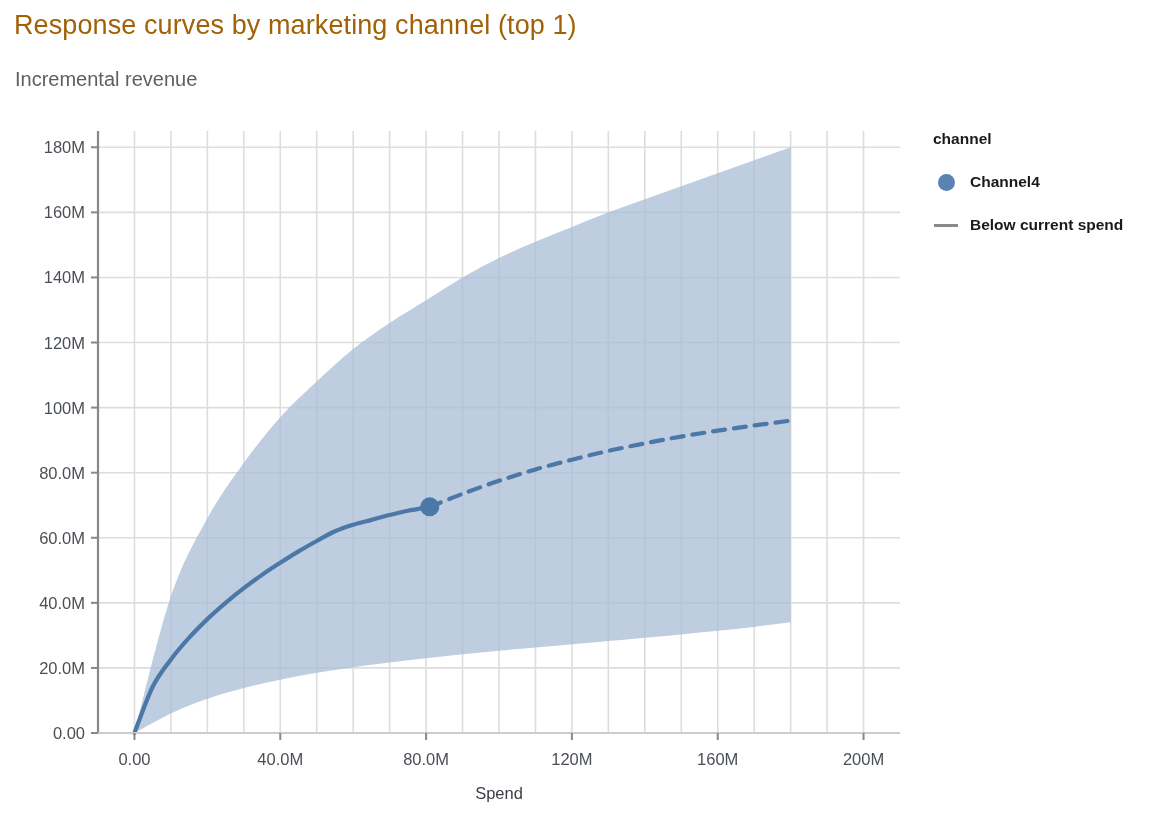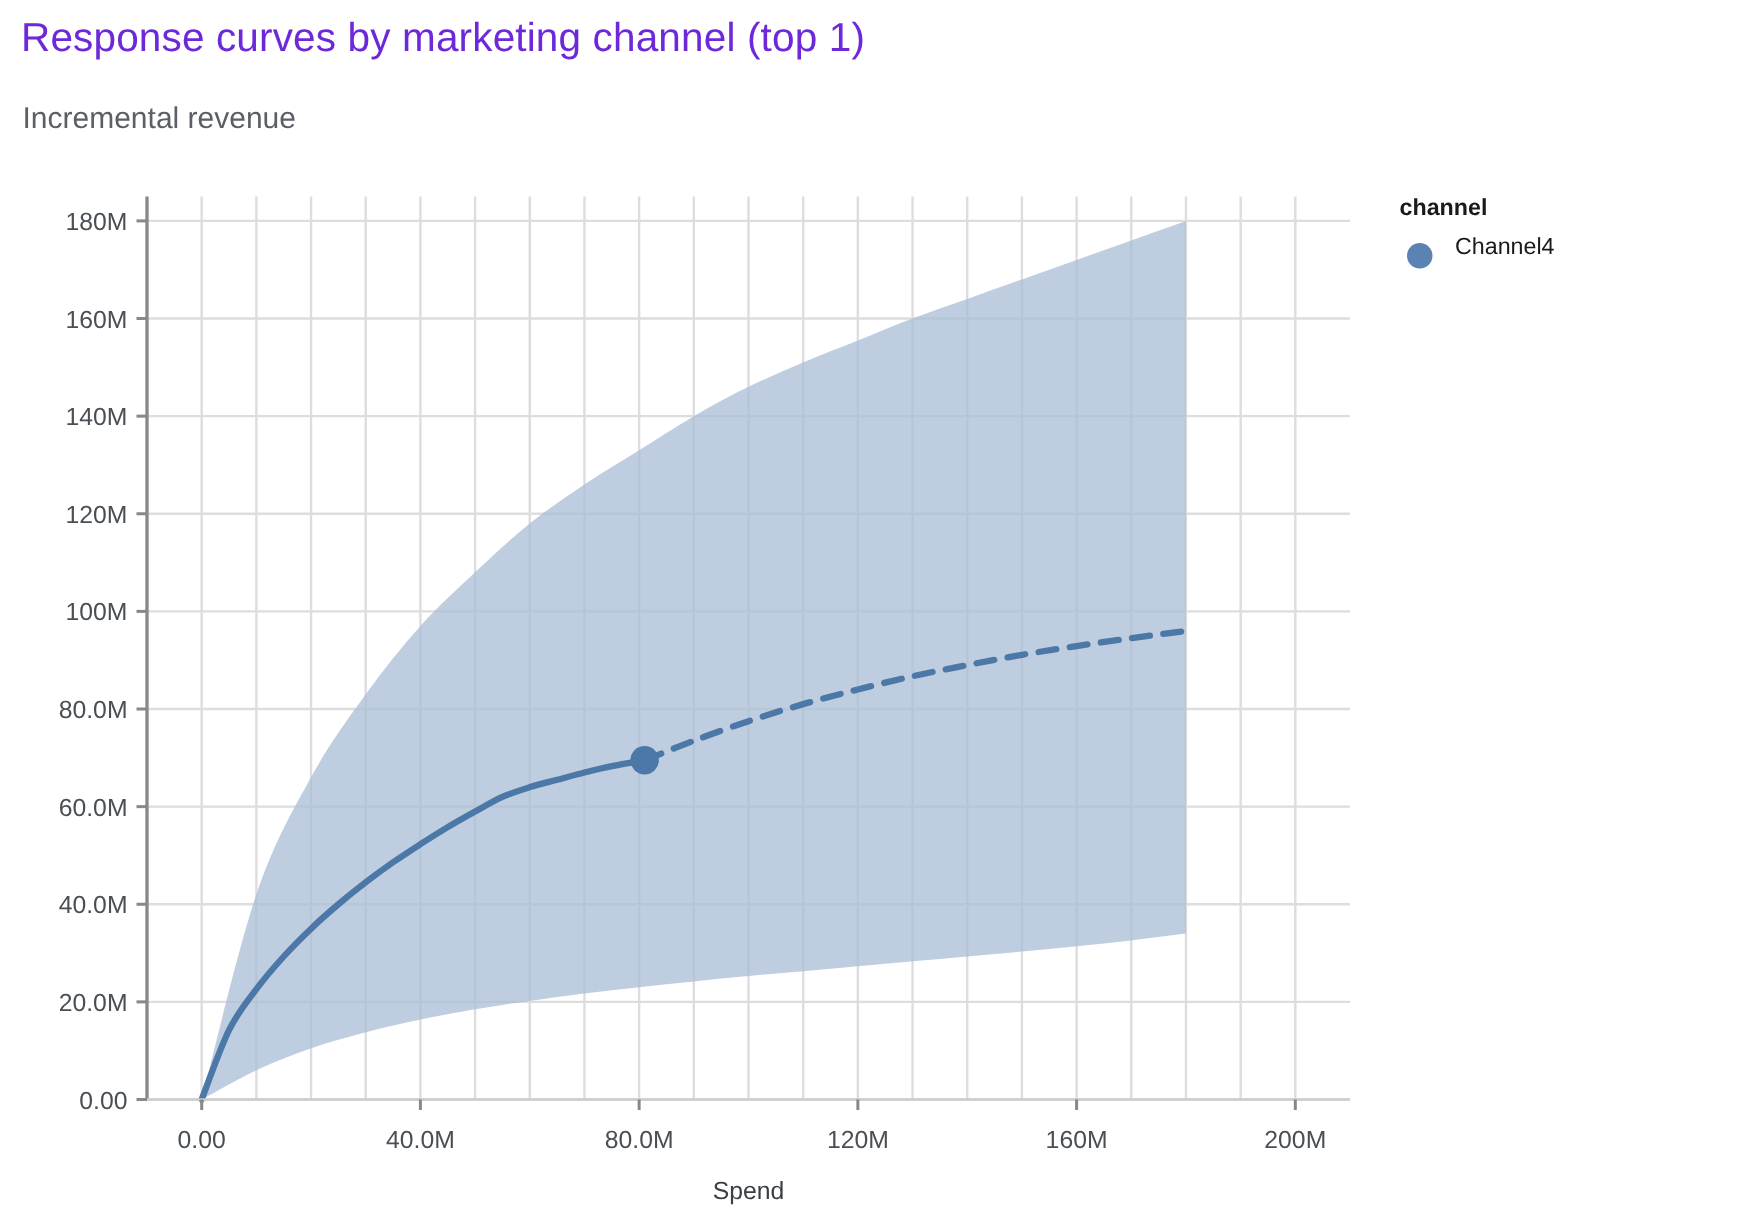--- a/index.html
+++ b/index.html
@@ -20,21 +20,21 @@
     position: absolute;
     inset: 0;
   }
 
   .chart-title {
     position: absolute;
     left: 14px;
     top: 10px;
     font-size: 27px;
     font-weight: 400;
-    color: #6d28d9;
+    color: #a16207;
     letter-spacing: 0.1px;
     white-space: nowrap;
   }
   .chart-subtitle {
     position: absolute;
     left: 15px;
     top: 68px;
     font-size: 20px;
     font-weight: 400;
     color: #5c6066;
@@ -51,26 +51,28 @@
   .legend {
     position: absolute;
     left: 933px;
     top: 130px;
     width: 225px;
   }
   .legend-title {
     font-size: 15.5px;
     font-weight: bold;
     color: #1a1a1a;
-    margin-bottom: 9px;
+    margin-bottom: 21px;
   }
   .legend-row {
     display: flex;
+    align-items: center;
     height: 26px;
     gap: 11px;
+    font-weight: bold;
   }
   .legend-group-gap {
     height: 17px;
   }
   .legend-group-gap-sm {
     height: 12px;
   }
   .legend-label {
     font-size: 15.5px;
     color: #1a1a1a;
@@ -218,19 +220,25 @@
 
     <div class="legend-row">
       <span class="swatch-wrap">
         <span class="dot-blue"></span>
       </span>
       <span class="legend-label">Channel4</span>
     </div>
 
     <div class="legend-group-gap"></div>
 
+    <div class="legend-row">
+      <span class="swatch-wrap">
+        <span class="line-solid"></span>
+      </span>
+      <span class="legend-label">Below current spend</span>
+    </div>
 
 
     <div class="legend-group-gap-sm"></div>
 
   </div>
 
 </div>
 
 </body></html>

